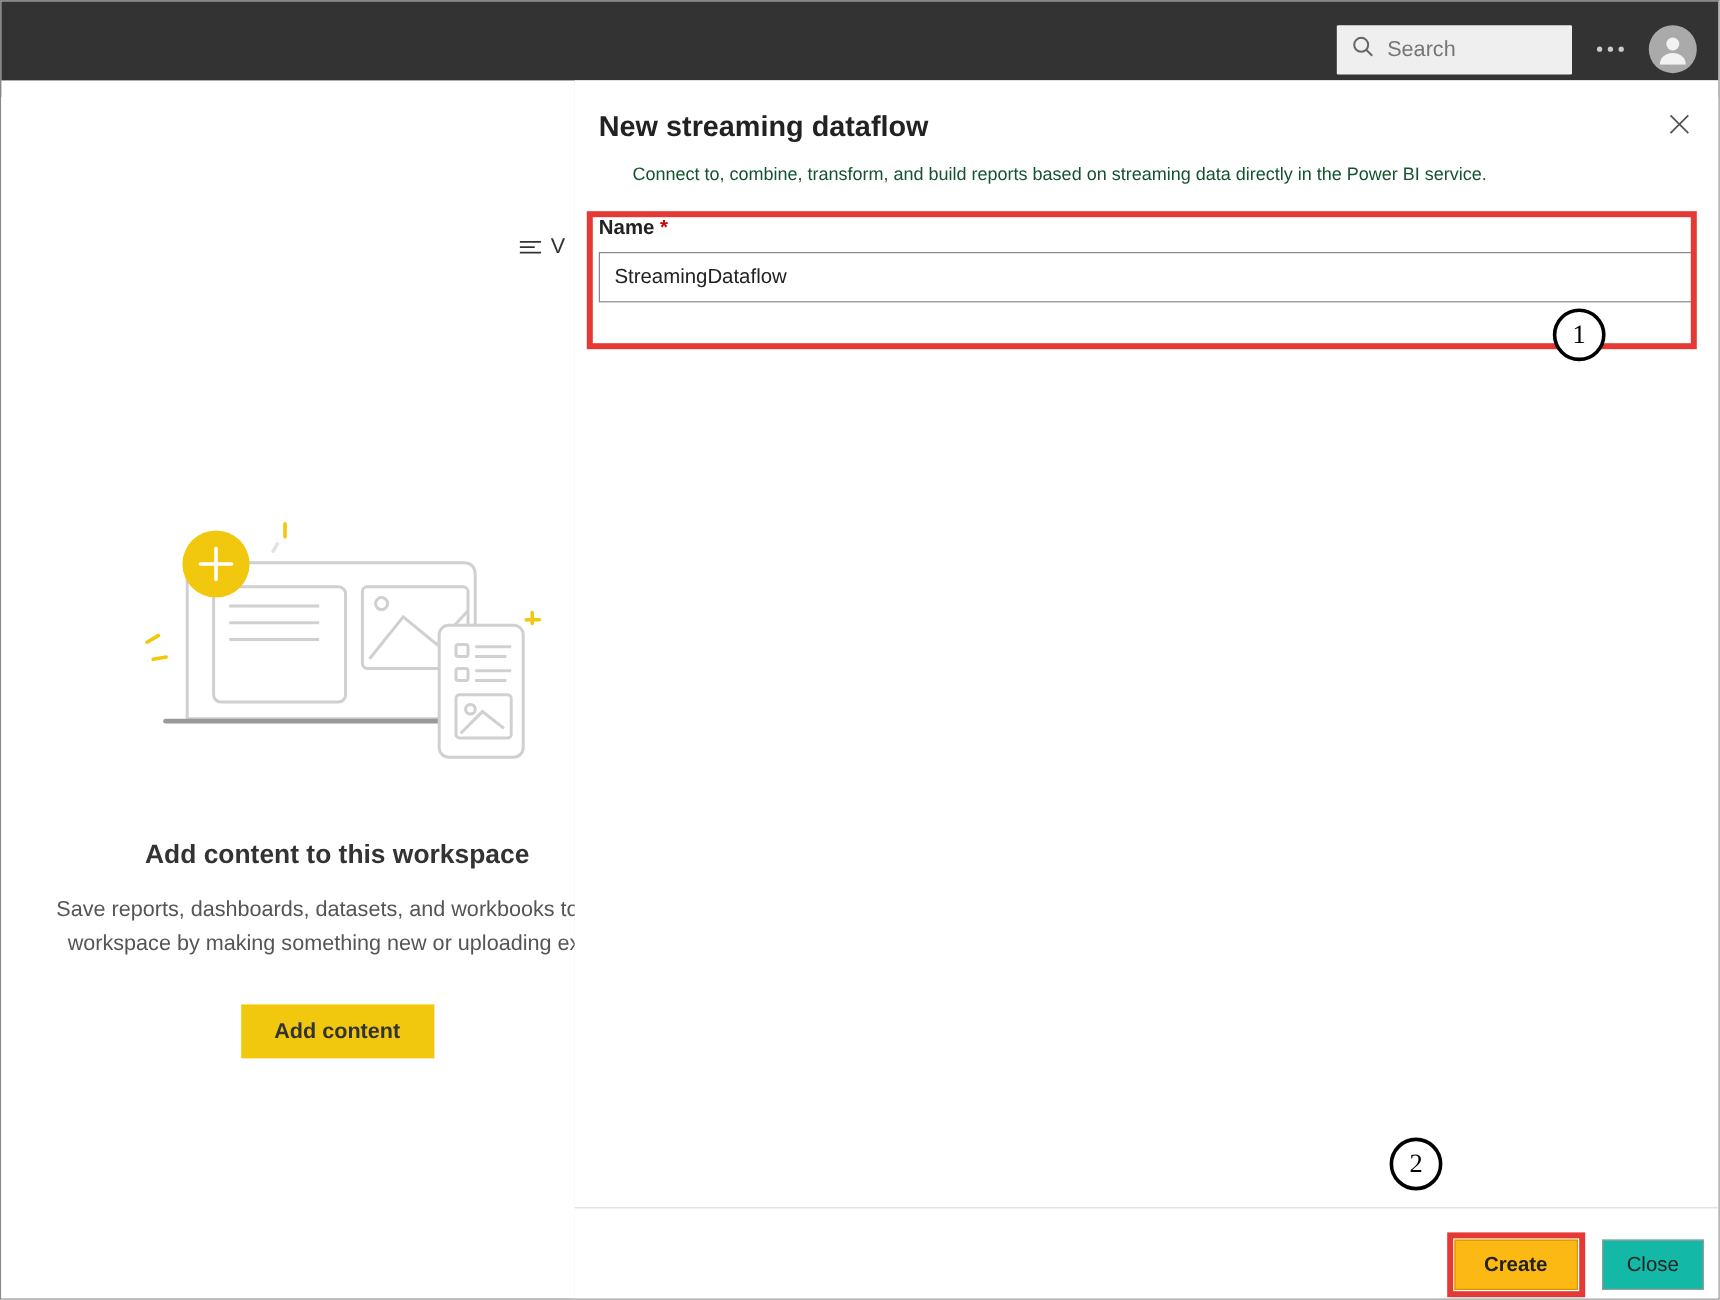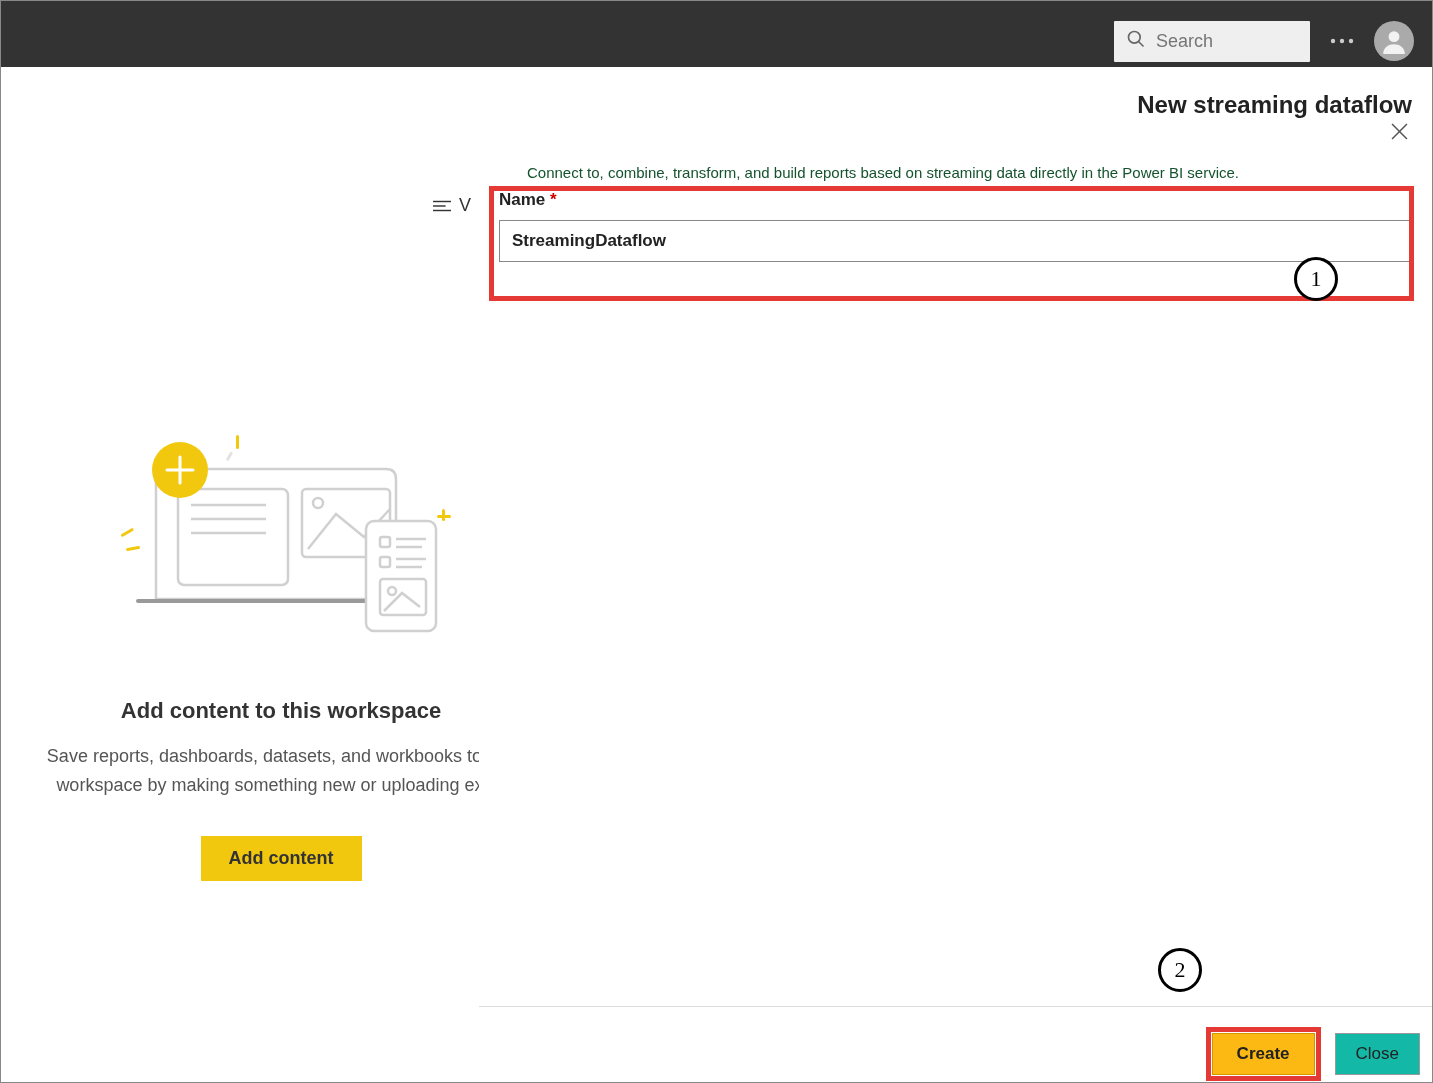--- a/index.html
+++ b/index.html
@@ -118,22 +118,21 @@
       flex-direction: column;
     }
     .panel-inner {
       padding: 24px 20px 0 20px;
       flex: 1;
       overflow: auto;
     }
     .panel-header {
       display: flex;
       justify-content: space-between;
-      align-items: flex-end;
-      flex-direction: column;
+      align-items: center;
     }
     .panel-title {
       font-size: 24px;
       font-weight: 600;
       color: #222;
     }
     .close-x {
       cursor: pointer;
       color: #555;
       padding: 4px;
@@ -143,21 +142,21 @@
       font-size: 15px;
       color: #14532d;
       line-height: 1.5;
       margin-top: 14px;
       max-width: 720px;
       margin-left: 28px;
     }
 
     .name-section {
       position: relative;
-      margin-top: 5px;
+      margin-top: 22px;
     }
     .name-highlight {
       position: absolute;
       left: -10px; right: -2px; top: -4px;
       height: 115px;
       border: 5px solid #e53935;
       pointer-events: none;
     }
     .name-label {
       font-size: 17px;
@@ -165,21 +164,20 @@
       color: #222;
     }
     .name-label .req { color: #c00; }
     .name-input {
       width: 100%;
       margin-top: 10px;
       padding: 10px 12px;
       font-size: 17px;
       border: 1px solid #888;
       color: #222;
-      font-weight: bold;
     }
 
     .callout {
       position: absolute;
       width: 44px; height: 44px;
       background: #fff;
       border: 3px solid #000;
       border-radius: 50%;
       display:flex; align-items:center; justify-content:center;
       font-size: 22px; font-family: Georgia, serif;

